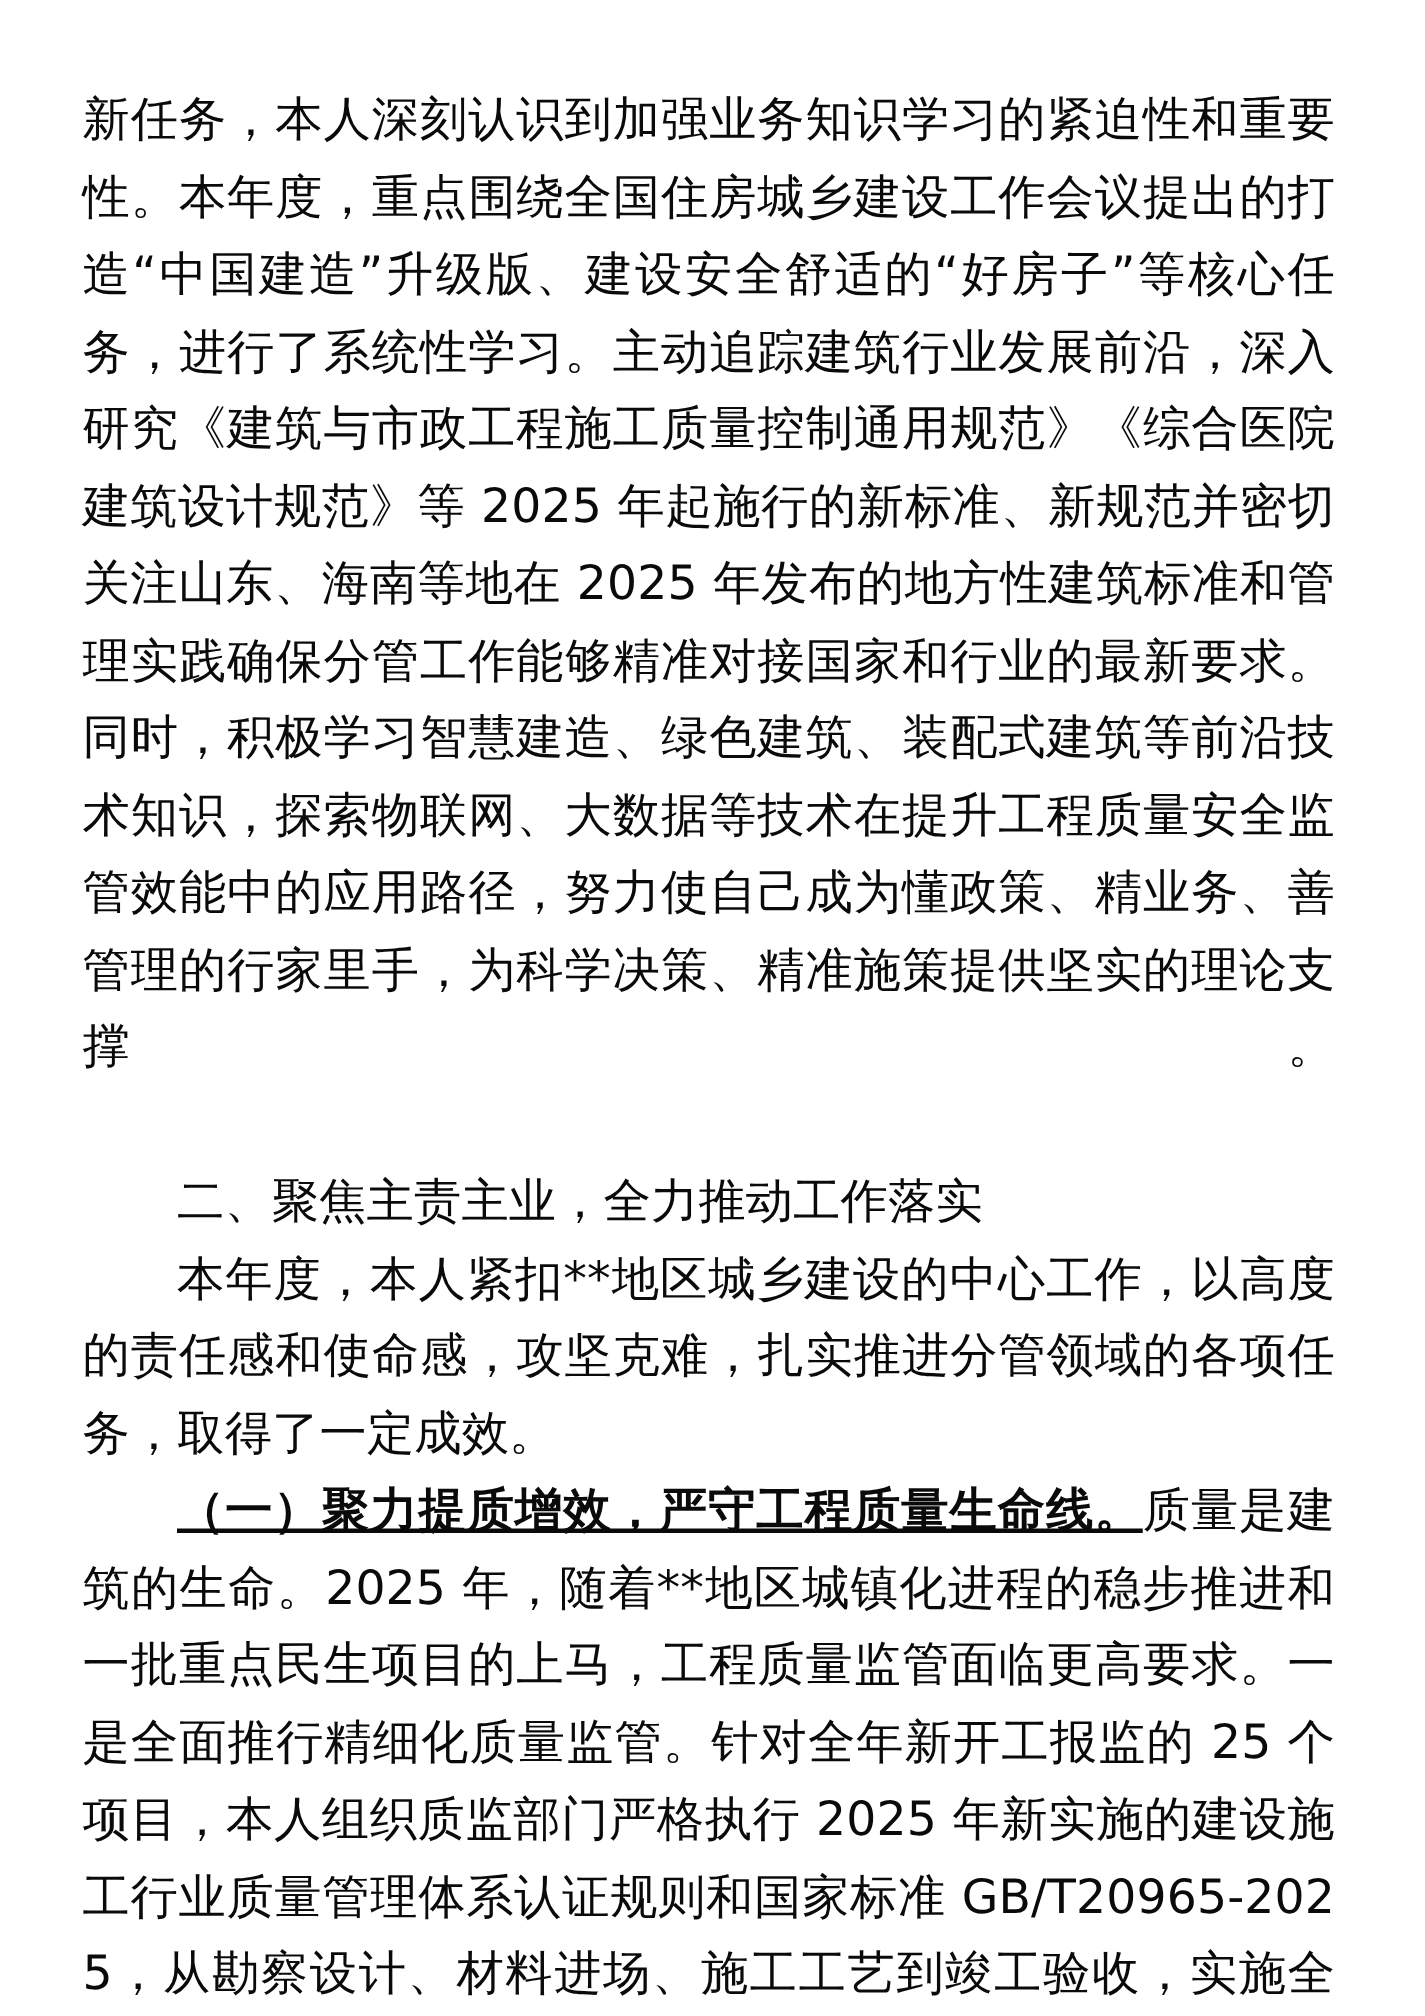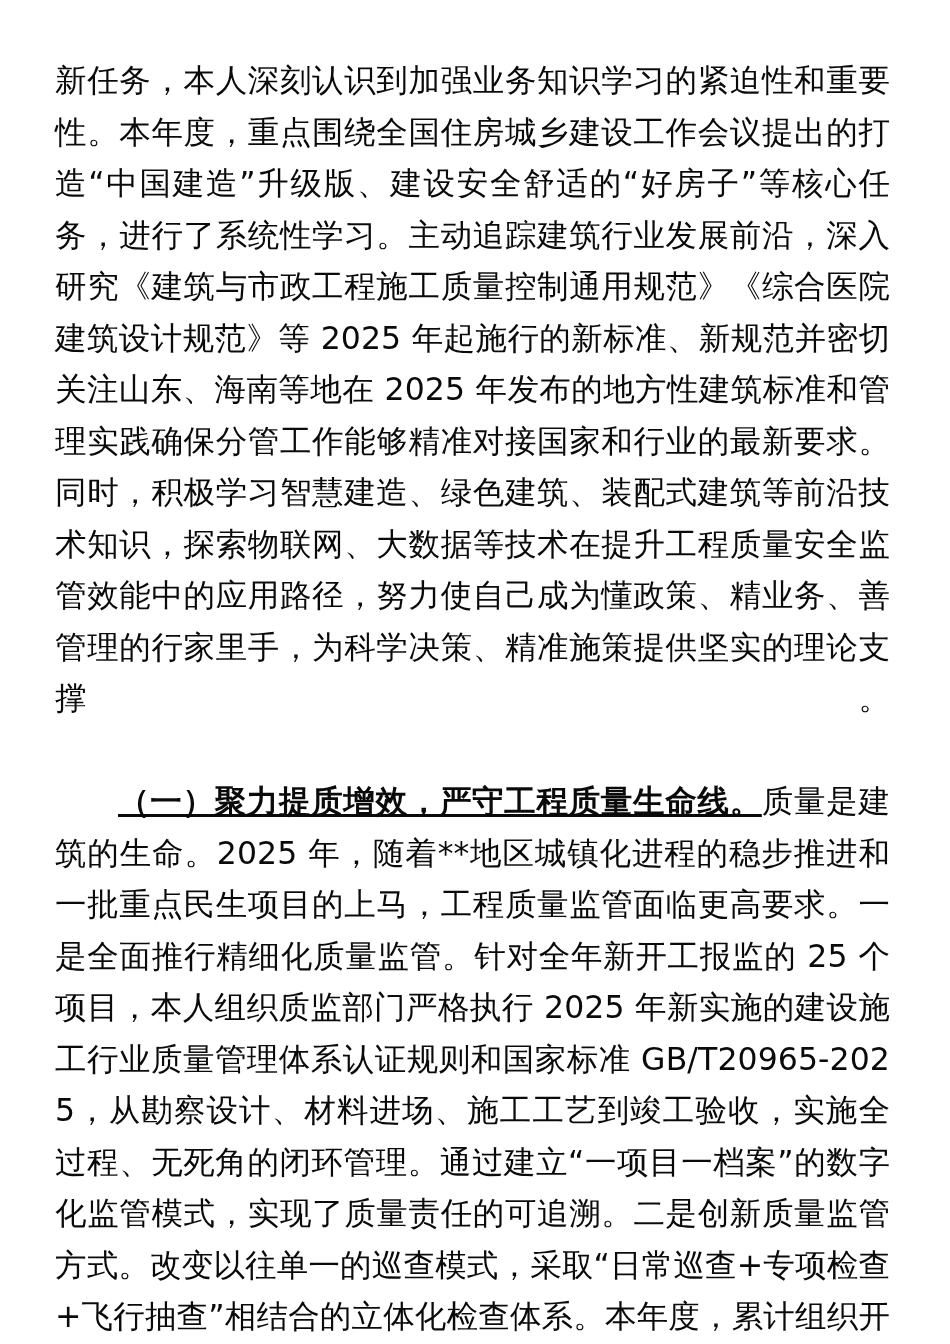--- a/index.html
+++ b/index.html
@@ -68,18 +68,20 @@
   }
 </style>
 </head>
 <body>
 
 <div class="page">
   <div class="doc-body">
 
     <p class="para cont">新任务，本人深刻认识到加强业务知识学习的紧迫性和重要性。本年度，重点围绕全国住房城乡建设工作会议提出的打造“中国建造”升级版、建设安全舒适的“好房子”等核心任务，进行了系统性学习。主动追踪建筑行业发展前沿，深入研究《建筑与市政工程施工质量控制通用规范》《综合医院建筑设计规范》等 2025 年起施行的新标准、新规范并密切关注山东、海南等地在 2025 年发布的地方性建筑标准和管理实践确保分管工作能够精准对接国家和行业的最新要求。同时，积极学习智慧建造、绿色建筑、装配式建筑等前沿技术知识，探索物联网、大数据等技术在提升工程质量安全监管效能中的应用路径，努力使自己成为懂政策、精业务、善管理的行家里手，为科学决策、精准施策提供坚实的理论支撑。</p>
 
+    <p class="para indent nostretch">二、聚焦主责主业，全力推动工作落实</p>
 
+    <p class="para indent nostretch">本年度，本人紧扣**地区城乡建设的中心工作，以高度的责任感和使命感，攻坚克难，扎实推进分管领域的各项任务，取得了一定成效。</p>
 
     <p class="para indent nostretch"><span class="bold">（一）聚力提质增效，严守工程质量生命线。</span><span>质量是建筑的生命。2025 年，随着**地区城镇化进程的稳步推进和一批重点民生项目的上马，工程质量监管面临更高要求。一是全面推行精细化质量监管。针对全年新开工报监的 25 个项目，本人组织质监部门严格执行 2025 年新实施的建设施工行业质量管理体系认证规则和国家标准 GB/T20965-2025，从勘察设计、材料进场、施工工艺到竣工验收，实施全过程、无死角的闭环管理。通过建立“一项目一档案”的数字化监管模式，实现了质量责任的可追溯。二是创新质量监管方式。改变以往单一的巡查模式，采取“日常巡查+专项检查+飞行抽查”相结合的立体化检查体系。本年度，累计组织开展各类质量检查 150 余次，下发整改通知书 58 份，督促整改质量问题 120 余项。特别是在推广应用绿色环保建材、高强钢筋、高性能混凝土等方面，加大了检</span></p>
 
   </div>
 </div>
 
 </body></html>

